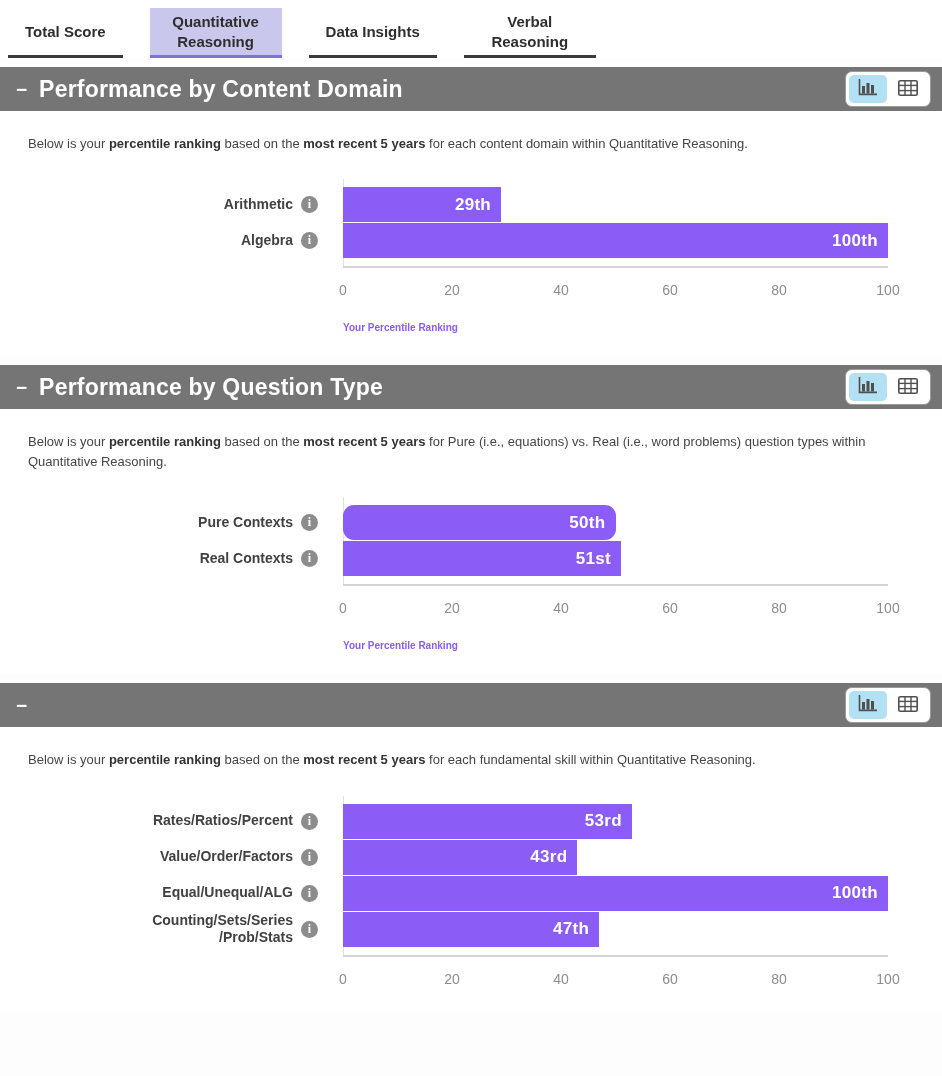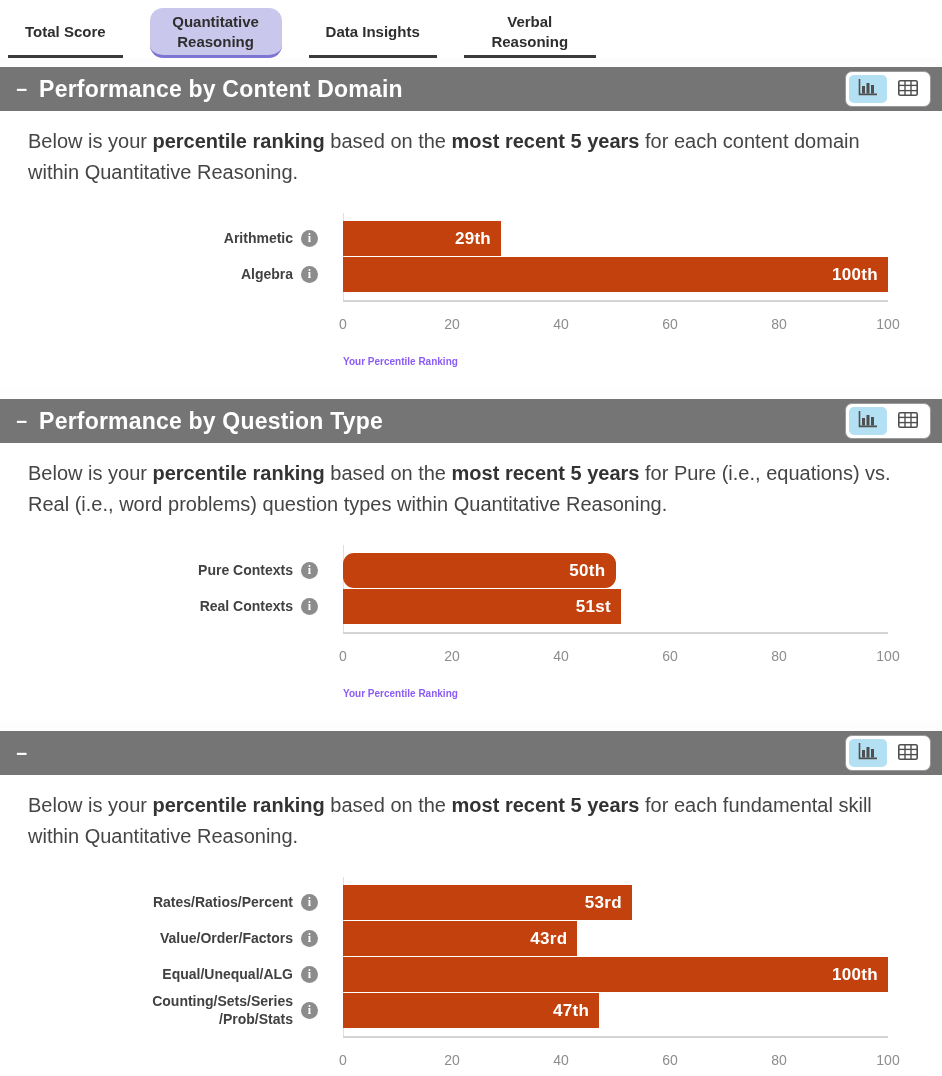--- a/index.html
+++ b/index.html
@@ -5,50 +5,50 @@
   * { margin:0; padding:0; box-sizing:border-box; }
   html,body { background:#fdfdfd; }
   body { width:942px; font-family:"Liberation Sans", sans-serif; color:#3f3f3f; }
 
   
   .tab-bar { display:flex; gap:27px; padding:8px 0 0 8px; background:#fff; margin-bottom:9px; }
   .tab { border:none; background:#fff; border-bottom:3px solid #3b3b3b; padding:4px 17px;
          min-height:49px; display:flex; align-items:center; justify-content:center; text-align:center;
          font-family:inherit; font-weight:700; font-size:15px; color:#2e2e2e; max-width:132px;
          line-height:1.3; cursor:pointer; }
-  .tab.active { background:#cac7ec; border-bottom-color:#7c75d2;border-radius:13px; }
+  .tab.active { background:#cac7ec; border-bottom-color:#7c75d2; }
 
   
   section { margin-bottom:10px; background:#fff; }
   .section-header { background:#757575; height:44px; display:flex; align-items:center; padding:0 11px 0 16px; cursor:pointer; }
   .collapse-glyph { color:#fff; font-weight:700; font-size:19px; margin-right:12px; line-height:1; }
   .section-title { color:#fff; font-weight:700; font-size:23px; letter-spacing:.2px; }
   .toggle-group { margin-left:auto; background:#fff; border:1px solid #9a9a9a; border-radius:7px; padding:3px; display:flex; gap:2px; }
   .toggle-btn { width:38px; height:28px; border:none; background:transparent; border-radius:5px;
                 display:flex; align-items:center; justify-content:center; cursor:pointer; }
   .toggle-btn.active { background:#b3e0f2; }
 
   .section-body { padding:15px 0 22px; }
-  .desc { margin:0 30px 25px 28px; font-size:20px; color:#454545; line-height:1.55; }
+  .desc { margin:8px 30px 25px 28px; font-size:13px; color:#454545; line-height:1.55; }
   .desc b { color:#333; }
 
   
   .chart { margin-right:54px; }
   .plot { position:relative; padding:8px 0 10px; }
   .plot::before { content:""; position:absolute; left:343px; top:0; bottom:0; width:1px; background:#e0e0e0; }
   .plot::after  { content:""; position:absolute; left:343px; right:0; bottom:0; height:2px; background:#d4d4d4; }
   .crow { display:flex; align-items:center; }
   .crow + .crow { margin-top:1px; }
   .label-cell { width:293px; flex:none; text-align:right; font-weight:700; font-size:14px;
                 color:#414141; line-height:1.25; white-space:pre-line; }
   .info-icon { flex:none; width:17px; height:17px; background:#8c8c8c; border-radius:50%;
                color:#fff; font-family:"Liberation Serif", serif; font-weight:700; font-size:12px;
                display:flex; align-items:center; justify-content:center; margin-left:8px; cursor:pointer; }
   .bar-track { flex:1; margin-left:25px; height:35px; }
-  .bar { position:relative; height:35px; background:#c2410c; }
+  .bar { position:relative; height:35px; background:#8b5cf6; }
   .bar-value { position:absolute; right:10px; top:50%; transform:translateY(-50%);
                color:#fff; font-weight:700; font-size:17px; letter-spacing:.3px; }
   .x-axis { position:relative; margin-left:343px; height:18px; margin-top:14px; }
   .tick { position:absolute; transform:translateX(-50%); font-size:14px; color:#8d8d8d; }
   .xlabel { margin-left:343px; width:545px; font-weight:700; font-size:10px;
             color:#8b5cf6; margin-top:22px; }
 </style>
 </head>
 <body>
 

